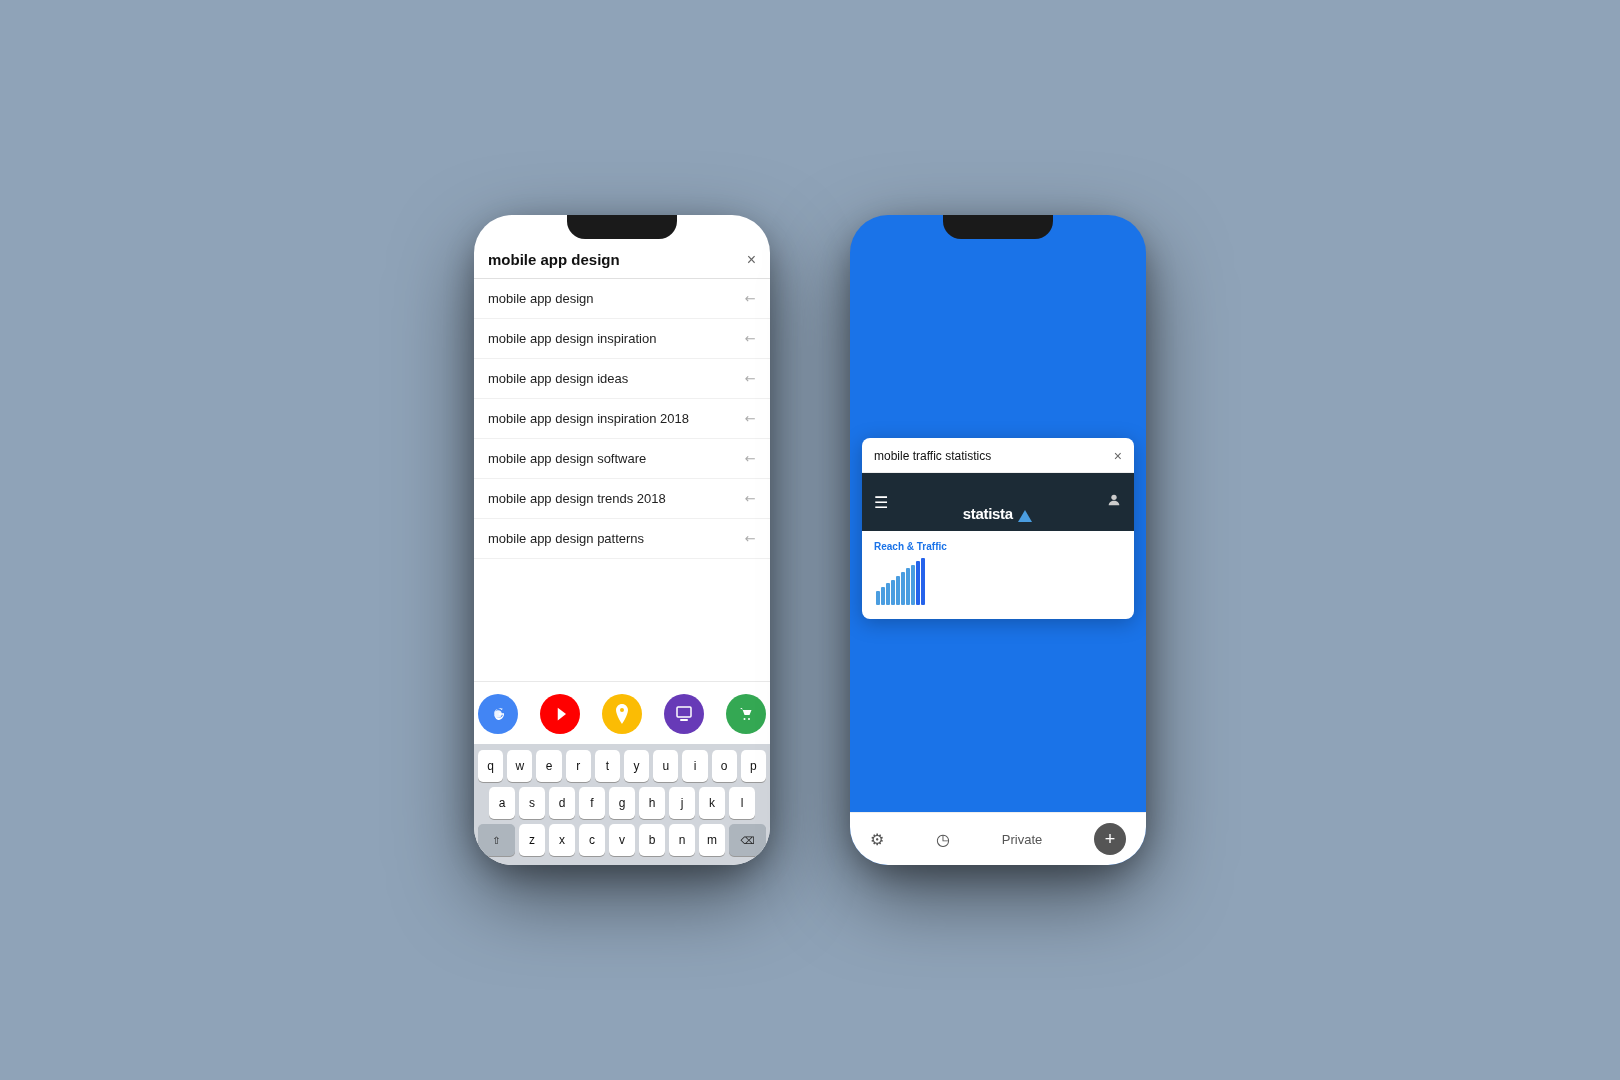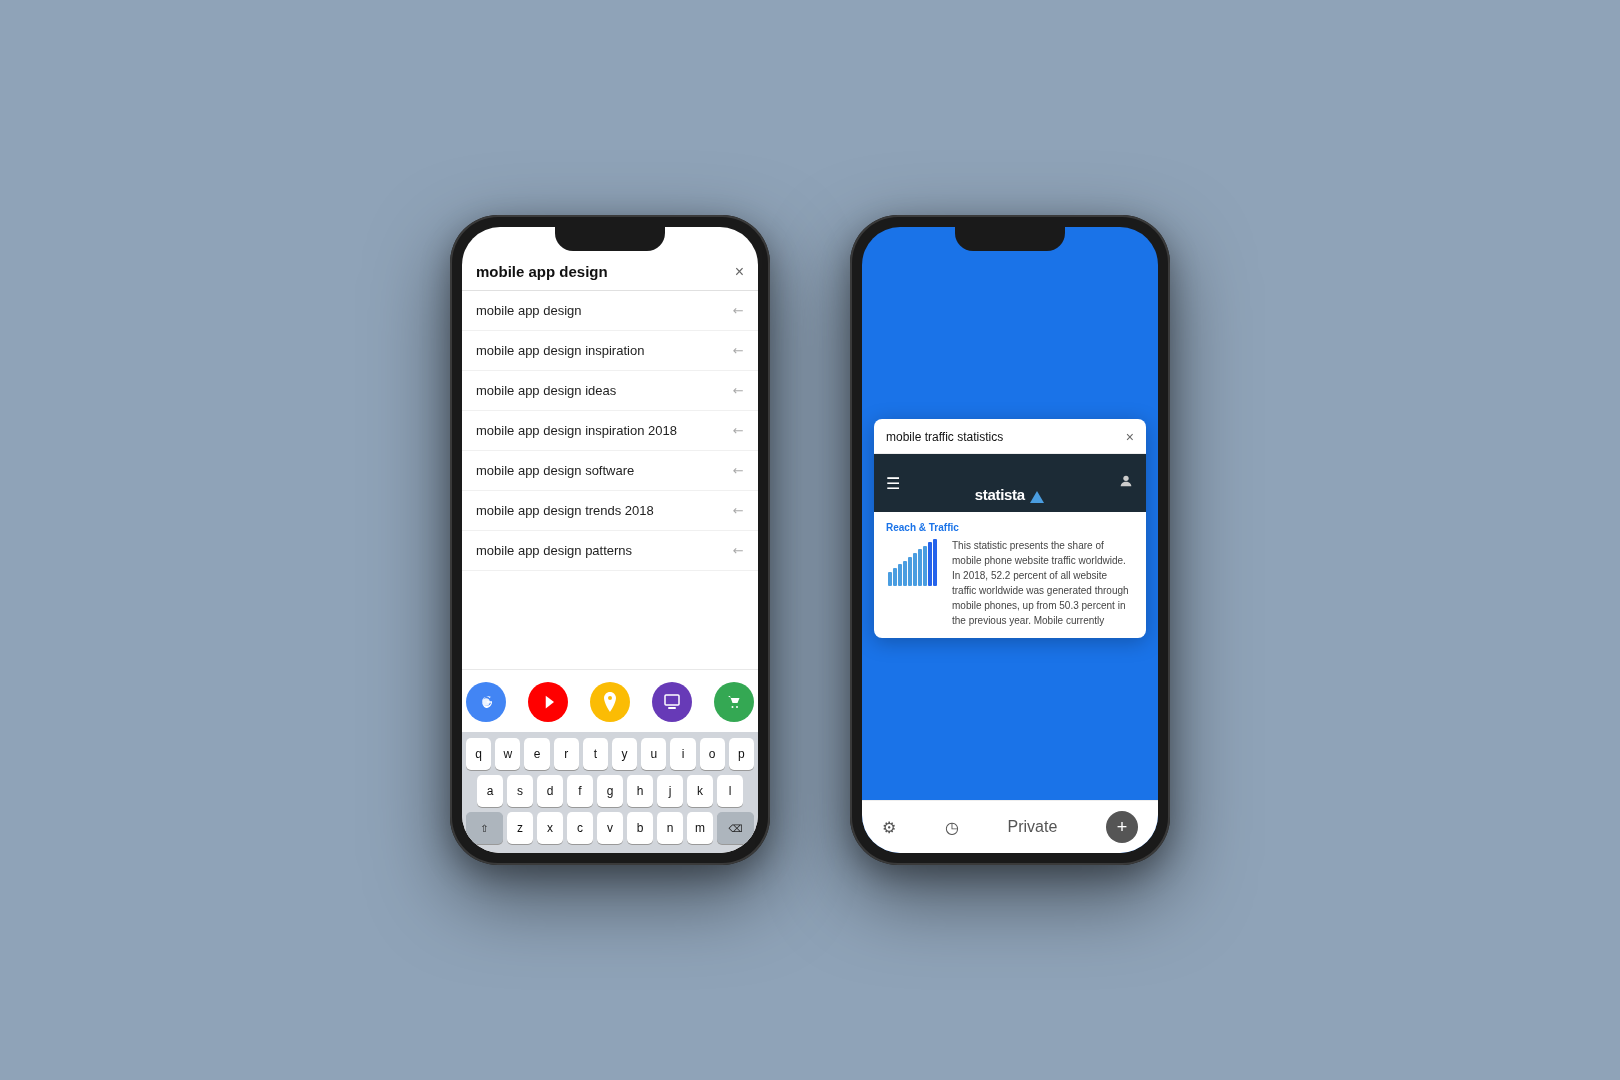--- a/index.html
+++ b/index.html
@@ -11,25 +11,25 @@
       display: flex;
       align-items: center;
       justify-content: center;
       gap: 80px;
       font-family: -apple-system, BlinkMacSystemFont, 'Helvetica Neue', Arial, sans-serif;
       overflow: hidden;
     }
 
     
     .phone {
-      width: 320px;
+      width: 296px;
       height: 650px;
       background: #1a1a1a;
       border-radius: 48px;
-      padding: 12px;
+      padding: 0;
       position: relative;
       box-shadow:
         inset 0 0 0 2px #3a3a3a,
         0 30px 80px rgba(0,0,0,0.5),
         0 10px 30px rgba(0,0,0,0.3);
     }
 
     .phone-inner {
       width: 100%;
       height: 100%;
@@ -350,21 +350,21 @@
       padding: 10px 20px;
       border-top: 1px solid #eee;
     }
 
     .bottom-icon {
       color: #555;
       font-size: 16px;
     }
 
     .bottom-private-text {
-      font-size: 16px;
+      font-size: 13px;
       color: #555;
     }
 
     .bottom-add-btn {
       width: 32px;
       height: 32px;
       background: #555;
       border-radius: 50%;
       display: flex;
       align-items: center;
@@ -541,21 +541,20 @@
                   <rect x="12" y="26" width="4" height="22" fill="#4a9de0" rx="1"></rect>
                   <rect x="17" y="23" width="4" height="25" fill="#4a9de0" rx="1"></rect>
                   <rect x="22" y="19" width="4" height="29" fill="#4a9de0" rx="1"></rect>
                   <rect x="27" y="15" width="4" height="33" fill="#4a9de0" rx="1"></rect>
                   <rect x="32" y="11" width="4" height="37" fill="#4a9de0" rx="1"></rect>
                   <rect x="37" y="8" width="4" height="40" fill="#4a9de0" rx="1"></rect>
                   <rect x="42" y="4" width="4" height="44" fill="#2563eb" rx="1"></rect>
                   <rect x="47" y="1" width="4" height="47" fill="#2563eb" rx="1"></rect>
                 </svg>
               </div>
-              <div class="article-text">This statistic presents the share of mobile phone website traffic worldwide. In 2018, 52.2 percent of all website traffic worldwide was generated through mobile phones, up from 50.3 percent in the previous year. Mobile currently</div>
             </div>
           </div>
 
         </div>
       </div>
 
       <div class="browser-bottom-bar">
         <span class="bottom-icon">⚙</span>
         <span class="bottom-icon">◷</span>
         <span class="bottom-private-text">Private</span>

